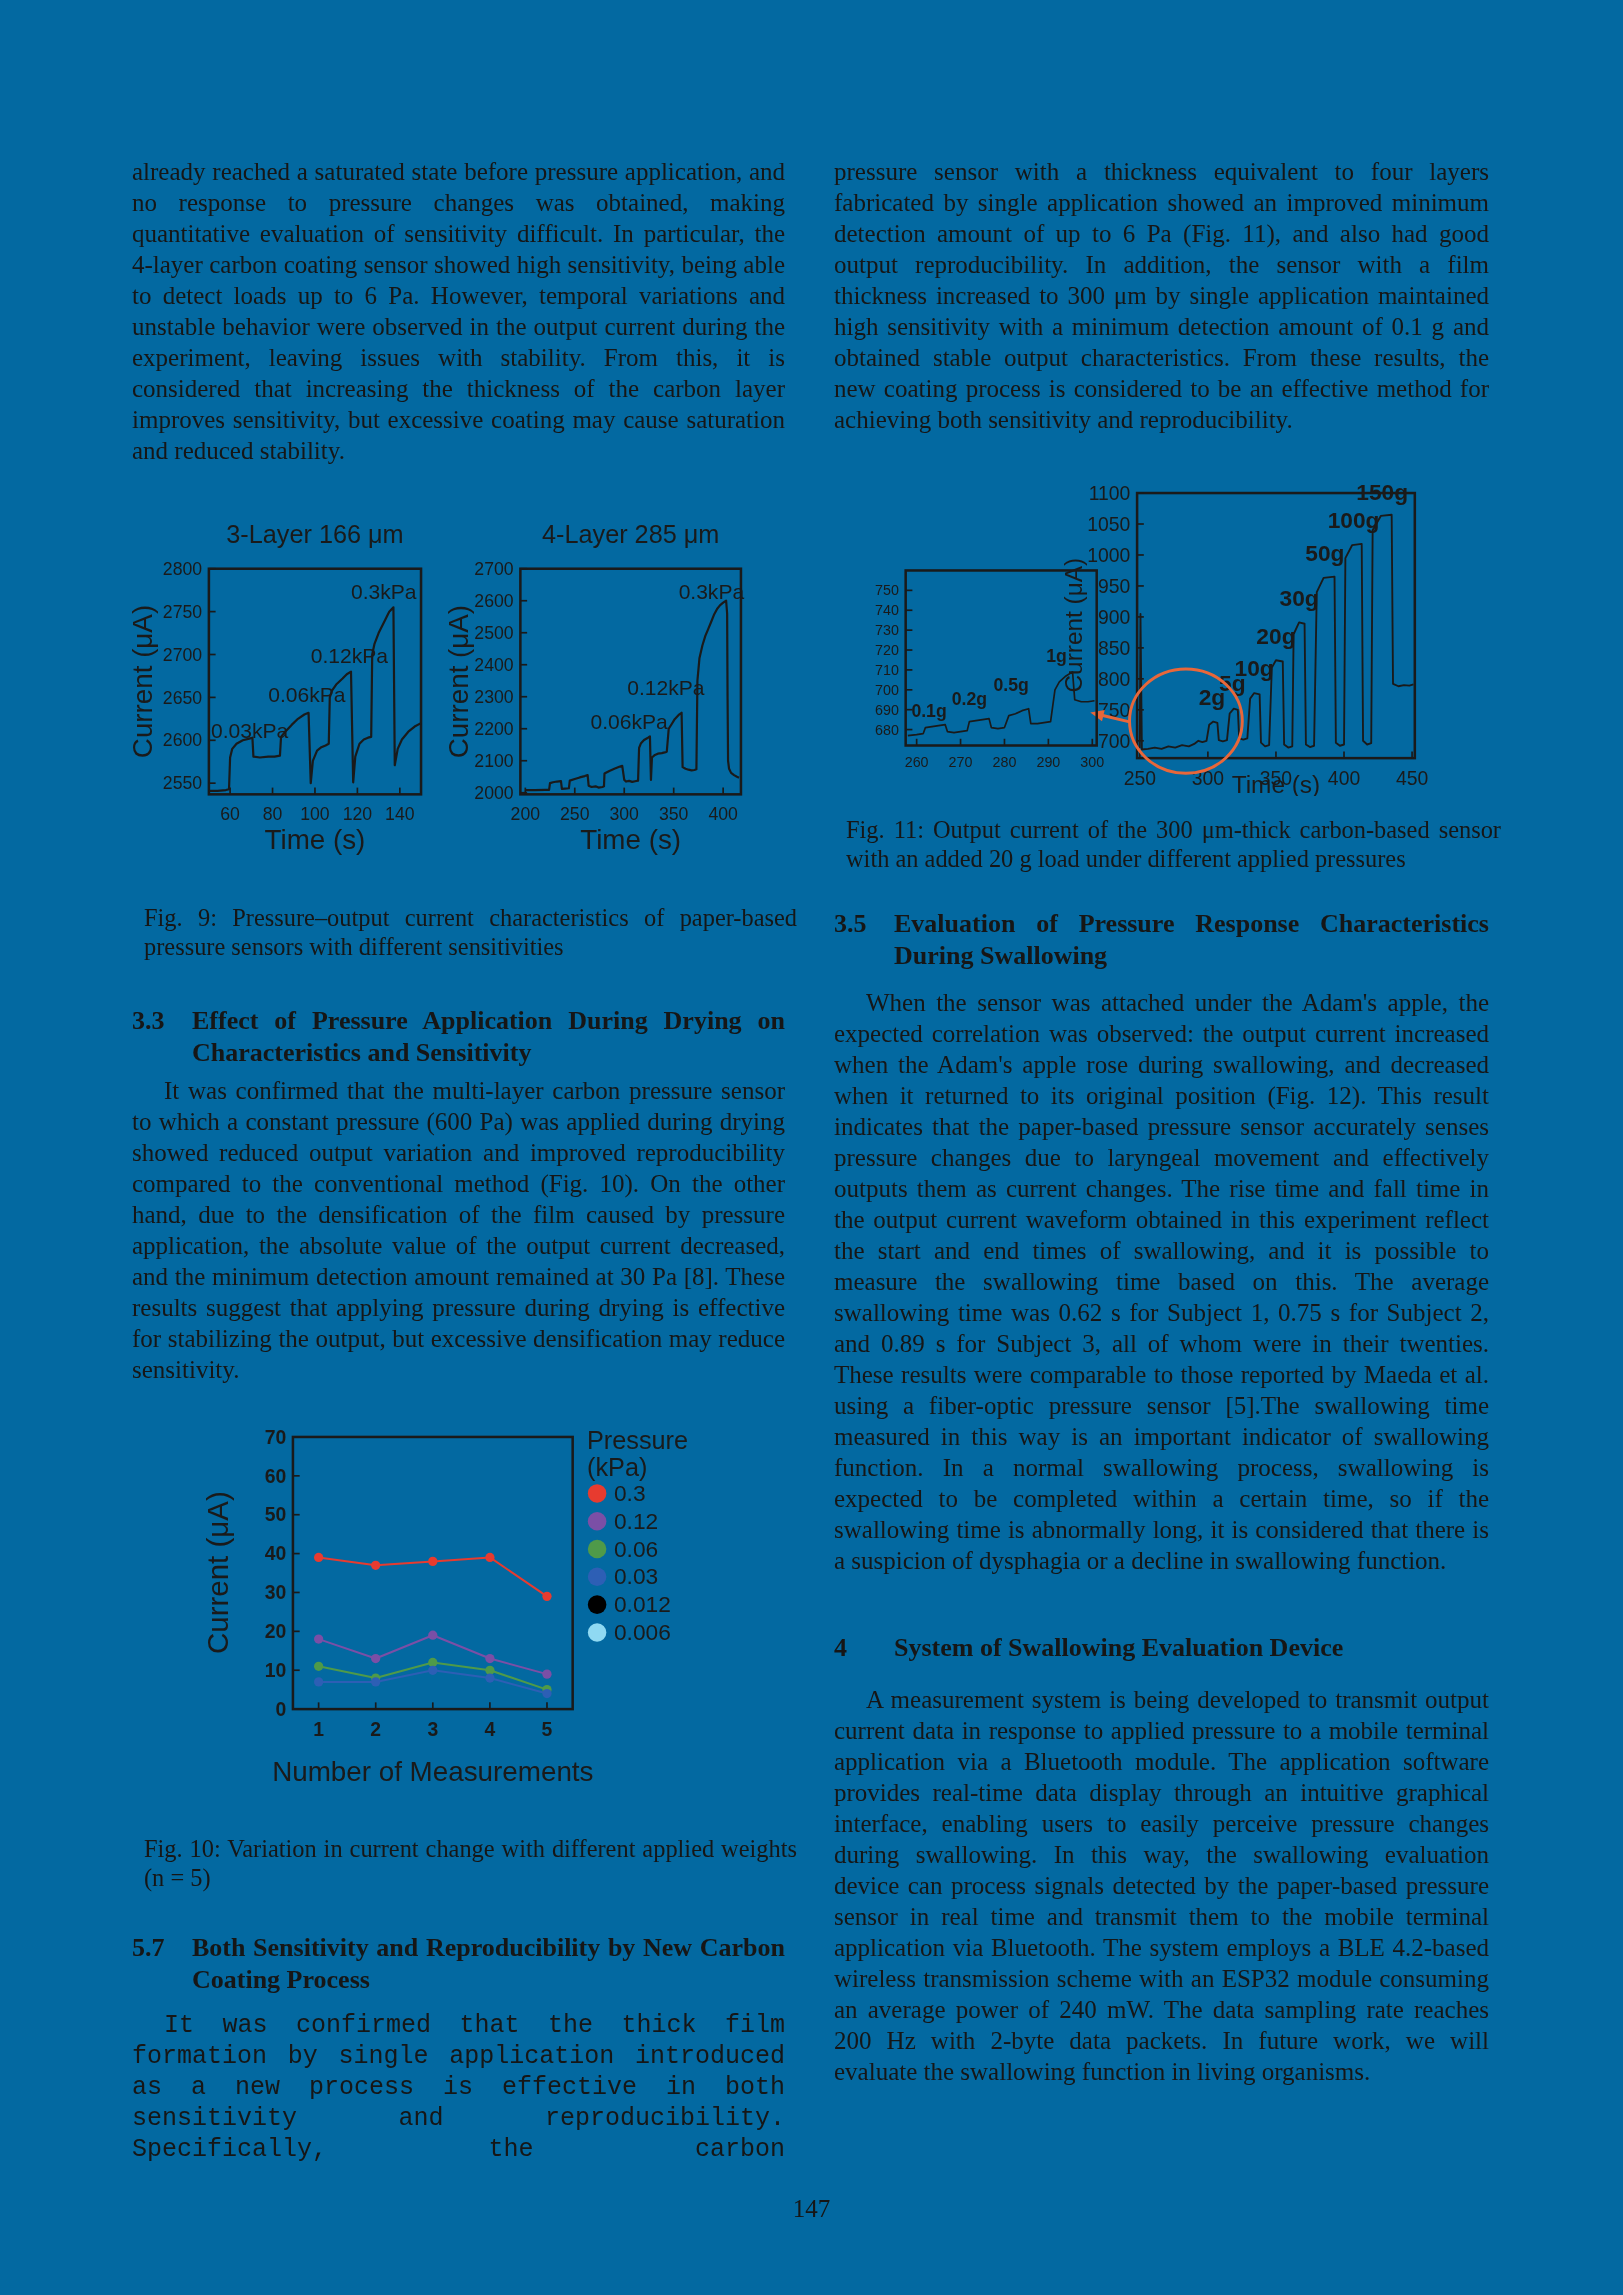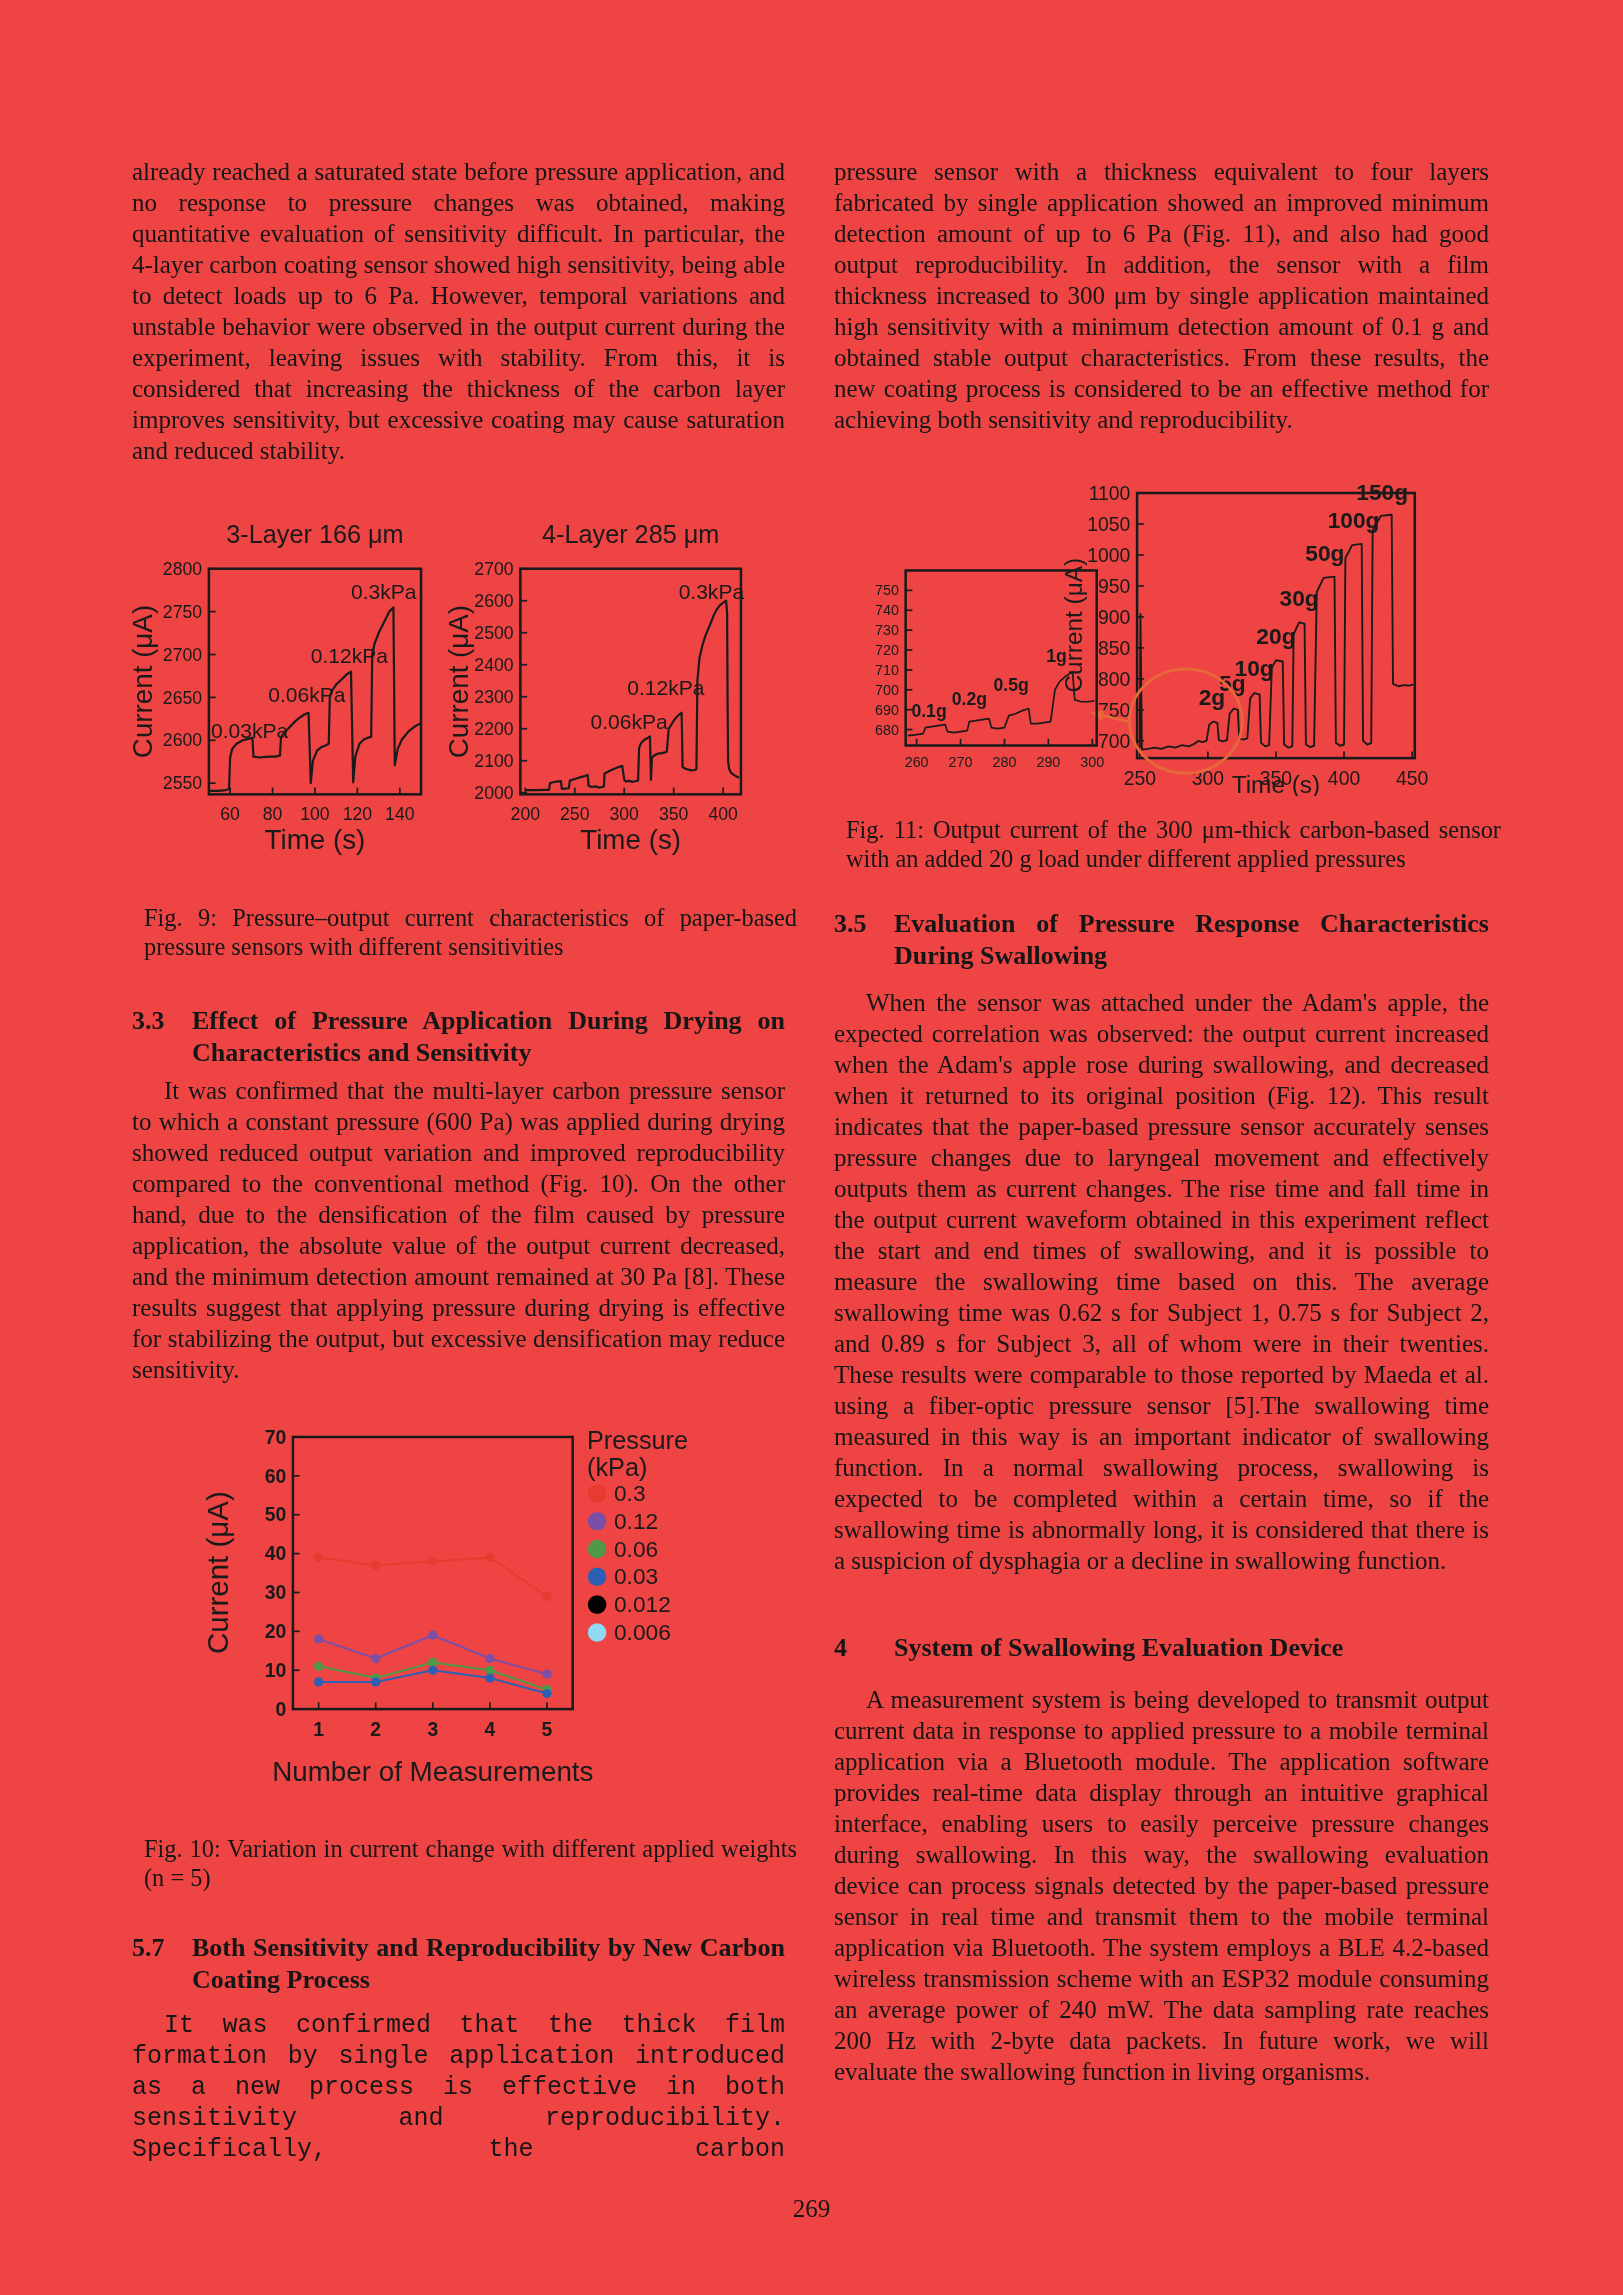--- a/index.html
+++ b/index.html
@@ -1,16 +1,16 @@
 <!DOCTYPE html>
 <html style="font-size:13.5px"><head>
 <meta charset="utf-8">
 <style>
   html,body{margin:0;padding:0;background:#ffffff;}
-  .page{position:relative;width:1623px;height:2295px;background:#ef4444;color:#161616;
+  .page{position:relative;width:1623px;height:2295px;background:#0369a1;color:#161616;
         font-family:"Liberation Serif", serif;}
   .col{position:absolute;top:156px;}
   .col-left{left:132px;width:653px;}
   .col-right{left:834px;width:655px;}
   .blk{position:absolute;left:0;width:100%;}
   p.body{margin:0;font-size:25px;line-height:31px;text-align:justify;}
   p.body.indent{text-indent:32px;}
   p.body.cont{text-align-last:justify;}
   p.caption{margin:12px;font-size:24.4px;line-height:29px;text-align:justify;}
   .heading{display:flex;font-weight:bold;font-size:26px;line-height:32px;}
@@ -283,15 +283,15 @@
     <p class="body indent blk" style="top:831px;">When the sensor was attached under the Adam's apple, the expected correlation was observed: the output current increased when the Adam's apple rose during swallowing, and decreased when it returned to its original position (Fig. 12). This result indicates that the paper-based pressure sensor accurately senses pressure changes due to laryngeal movement and effectively outputs them as current changes. The rise time and fall time in the output current waveform obtained in this experiment reflect the start and end times of swallowing, and it is possible to measure the swallowing time based on this. The average swallowing time was 0.62 s for Subject 1, 0.75 s for Subject 2, and 0.89 s for Subject 3, all of whom were in their twenties. These results were comparable to those reported by Maeda et al. using a fiber-optic pressure sensor [5].The swallowing time measured in this way is an important indicator of swallowing function. In a normal swallowing process, swallowing is expected to be completed within a certain time, so if the swallowing time is abnormally long, it is considered that there is a suspicion of dysphagia or a decline in swallowing function.</p>
 
     <div class="heading blk" style="top:1476px;">
       <span class="hnum">4</span>
       <span class="htext">System of Swallowing Evaluation Device</span>
     </div>
 
     <p class="body indent blk" style="top:1528px;">A measurement system is being developed to transmit output current data in response to applied pressure to a mobile terminal application via a Bluetooth module. The application software provides real-time data display through an intuitive graphical interface, enabling users to easily perceive pressure changes during swallowing. In this way, the swallowing evaluation device can process signals detected by the paper-based pressure sensor in real time and transmit them to the mobile terminal application via Bluetooth. The system employs a BLE 4.2-based wireless transmission scheme with an ESP32 module consuming an average power of 240 mW. The data sampling rate reaches 200 Hz with 2-byte data packets. In future work, we will evaluate the swallowing function in living organisms.</p>
   </div>
 
-  <div class="pageno">269</div>
+  <div class="pageno">147</div>
 </div>
 
 
 </body></html>

